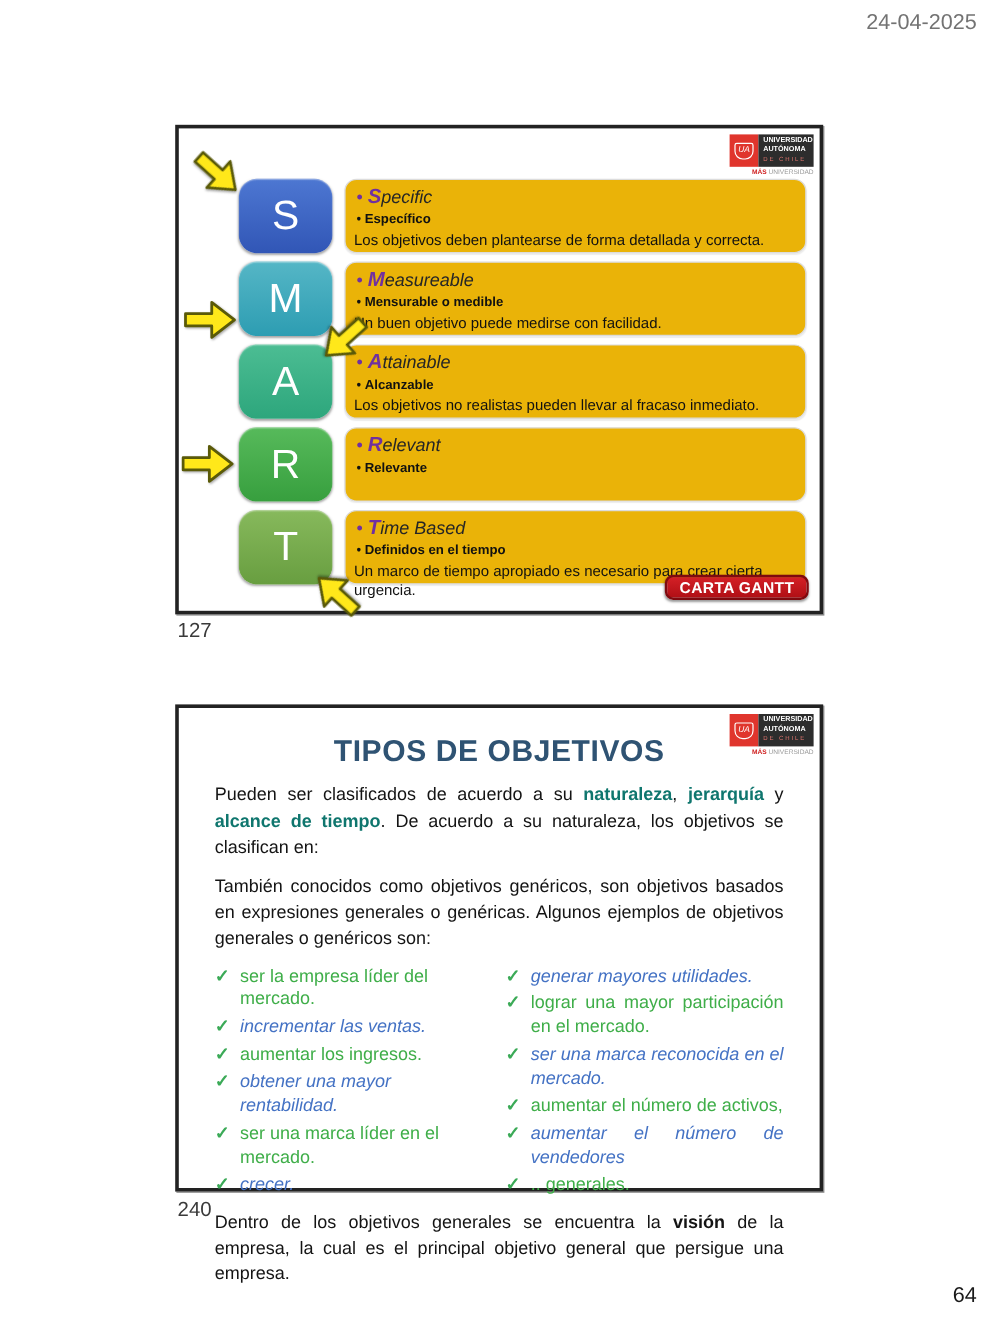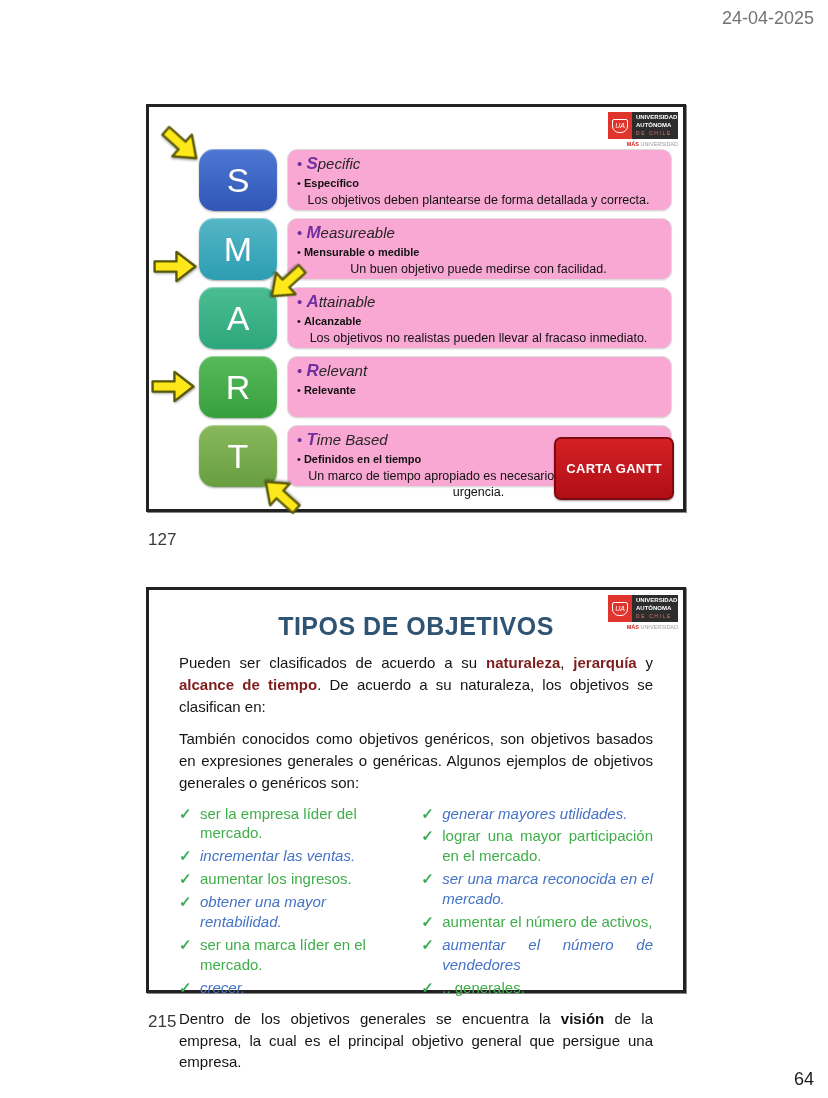--- a/index.html
+++ b/index.html
@@ -4,21 +4,21 @@
 <style>
   * { margin:0; padding:0; box-sizing:border-box; }
   html,body { background:#ffffff; }
   body {
     width:828px; height:1098px; position:relative;
     font-family:"Liberation Sans", sans-serif; color:#1a1a1a; overflow:hidden;
   }
 
   .page-date { position:absolute; top:8px; right:14px; font-size:18px; color:#737373; }
   .page-number { position:absolute; bottom:8px; right:14px; font-size:18px; color:#1a1a1a;margin-top:24px; }
-  .slide-number { position:absolute; left:148px; font-size:17px; color:#3a3a3a;margin-top:14px; }
+  .slide-number { position:absolute; left:148px; font-size:17px; color:#3a3a3a; }
   .slide-number.n1 { top:516px; }
   .slide-number.n2 { top:998px; }
 
   .slide {
     position:absolute; left:146px; width:540px; background:#fff;
     border:3px solid #222; box-shadow:1px 1px 0 #888;
   }
   .slide1 { top:104px; height:408px; }
   .slide2 { top:587px; height:406px; }
 
@@ -51,46 +51,46 @@
     margin-right:10px;
   }
   .arrow { position:absolute; line-height:0; z-index:5; filter:drop-shadow(1px 1px 1px rgba(0,0,0,.35)); }
   .a-tl { top:-22px; left:-40px; transform:rotate(42deg); }
   .a-ll { bottom:-4px; left:-46px; }
   .a-tr { top:-22px; right:-32px; transform:rotate(138deg); }
   .a-l  { top:13px; left:-48px; }
   .a-br { bottom:-26px; right:-26px; transform:rotate(222deg); }
 
   .term-panel {
-    flex:1; border:1px solid #dcdcdc; border-radius:10px; background:#f9a8d4;
+    flex:1; border:1px solid #dcdcdc; border-radius:10px; background:#eab308;
     padding:3px 9px 1px; box-shadow:0 1px 1px rgba(0,0,0,.08);
   }
   .term-panel .l1 { font-size:15px; font-style:italic; color:#262626; line-height:1.35; }
   .term-panel .pb { color:#7030a0; font-style:normal; }
   .term-panel .init { color:#7030a0; font-weight:bold; font-size:17px; }
   .term-panel .l2 { font-size:11px; font-weight:bold; color:#111; line-height:1.35; }
   .term-panel .bb { font-weight:normal; }
-  .term-panel .l3 { font-size:12.5px; color:#111; line-height:1.3; margin-left:-2px; margin-top:1px;text-align:center; }
+  .term-panel .l3 { font-size:12.5px; color:#111; line-height:1.3; margin-left:-2px; margin-top:1px; }
 
   .gantt-button {
     position:absolute; right:9px; bottom:9px;
     background:linear-gradient(180deg,#d42026,#b00f15);
     border:2px solid #7e0a0f; border-radius:7px; color:#fff;
-    font-size:13px; font-weight:bold; padding:22px 10px; letter-spacing:.3px;
+    font-size:13px; font-weight:bold; padding:1px 10px; letter-spacing:.3px;
     box-shadow:0 1px 2px rgba(0,0,0,.4); cursor:pointer;
     font-family:"Liberation Sans", sans-serif;
   }
 
   
   .slide2-content { padding:22px 30px 0; }
   .s2-title {
     text-align:center; color:#2f5373; font-size:25px; font-weight:bold; letter-spacing:.5px;
   }
   .s2-para { font-size:15px; line-height:1.45; text-align:justify; margin-top:11px; color:#141414; }
-  .c-blue { color:#7f1d1d; font-weight:bold; }
+  .c-blue { color:#0f766e; font-weight:bold; }
   .bold { font-weight:bold; }
   .s2-heading { color:#c00000; font-size:19px; font-weight:bold; margin:15px 0 2px; }
 
   .objectives-cols { display:flex; gap:10px; margin-top:10px; }
   .obj-col { flex:1; }
   .obj-col.left { flex:0 0 49%; }
   .chk-item { display:flex; font-size:15px; line-height:1.33; margin-bottom:3px; }
   .chk { color:#3baa57; width:21px; flex:none; font-weight:bold; }
   .chk-text { flex:1; }
   .obj-col.right .chk-text { text-align:justify; }
@@ -257,15 +257,15 @@
           </div>
           <div class="chk-item">
             <span class="chk">✓</span>
             <span class="chk-text green">.. generales.</span>
           </div>
         </div>
     </div>
     <div class="s2-para" style="margin-top:7px;"><span>Dentro de los objetivos generales se encuentra la </span><span class="bold">visión</span><span> de la empresa, la cual es el principal objetivo general que persigue una empresa.</span></div>
   </div>
 </div>
-<div class="slide-number n2">215</div>
+<div class="slide-number n2">240</div>
 
 <div class="page-number">64</div>
 
 </body></html>

